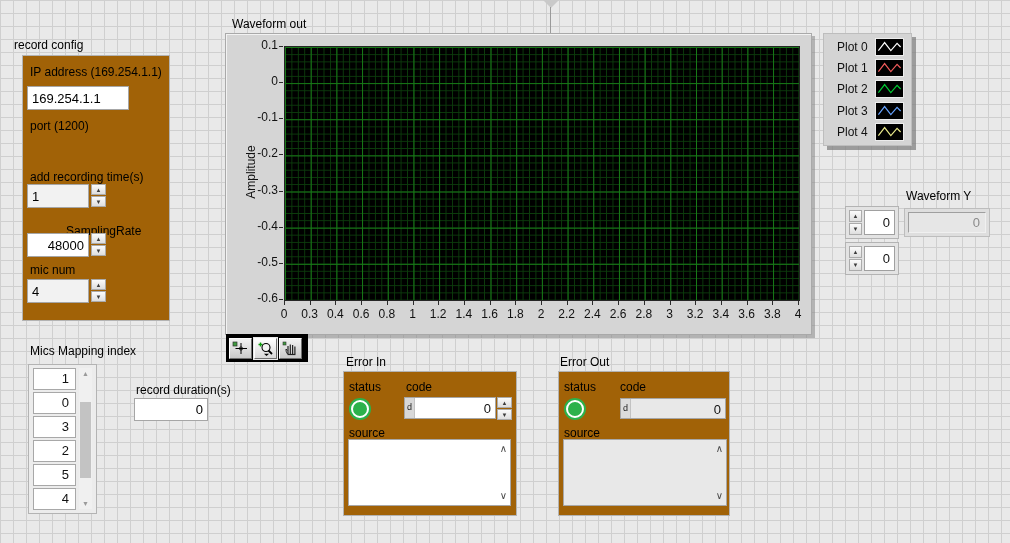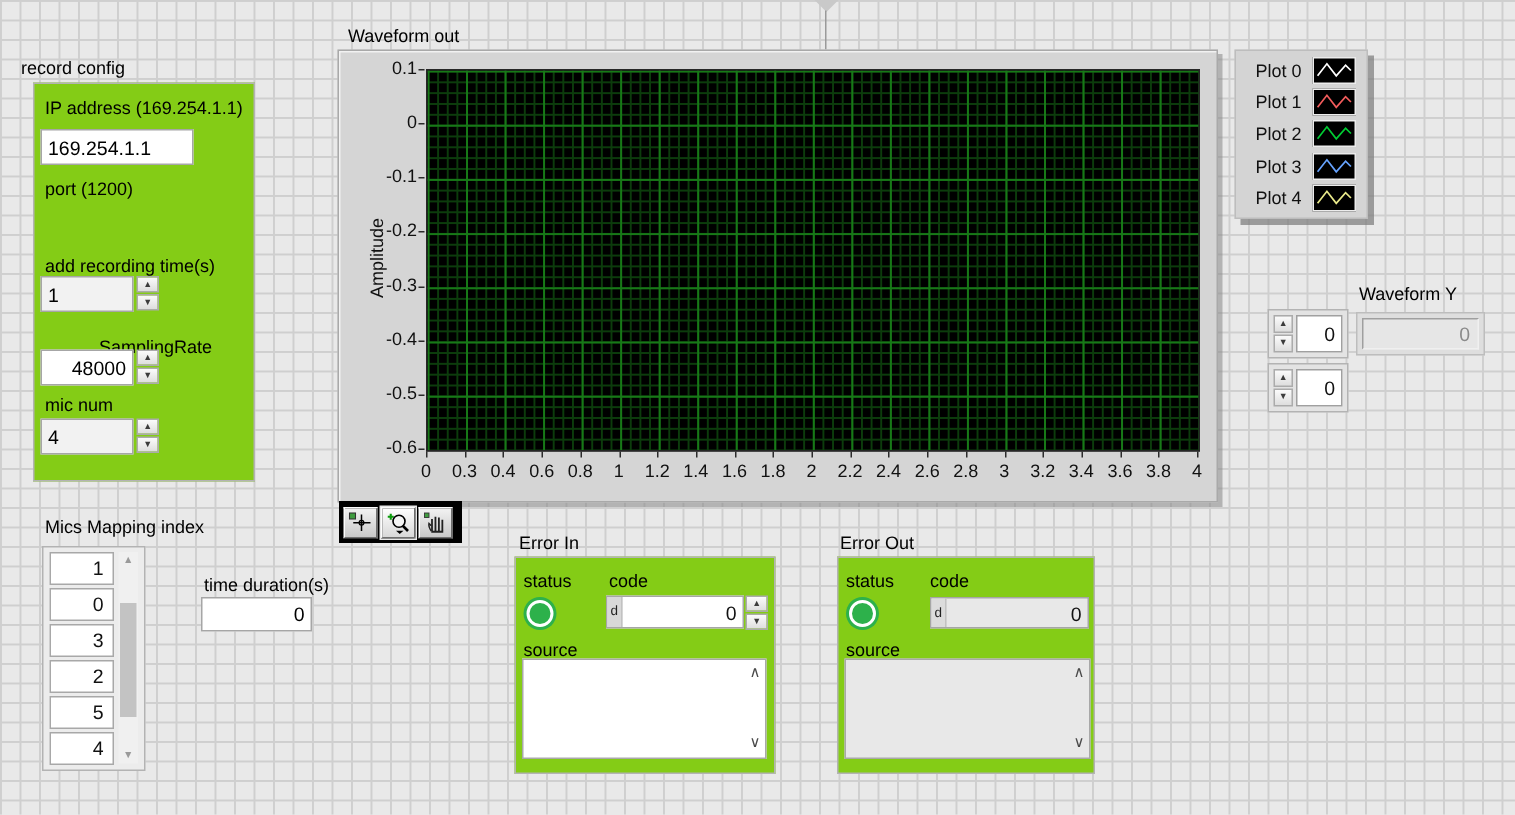--- a/index.html
+++ b/index.html
@@ -7,21 +7,21 @@
     position:relative;width:1010px;height:543px;overflow:hidden;
     background-color:#e9e9e9;
     background-image:
       linear-gradient(#cfcfcf 1px, transparent 1px),
       linear-gradient(90deg,#cfcfcf 1px, transparent 1px);
     background-size:13px 13px;
     font-family:"Liberation Sans",sans-serif;
     color:#111;
   }
   .lbl{position:absolute;font-size:12px;white-space:nowrap;color:#000;}
-  .panel{position:absolute;background:#84cc16;border:1px solid #b3b3b3;box-sizing:border-box;}
+  .panel{position:absolute;background:#a16207;border:1px solid #b3b3b3;box-sizing:border-box;}
   .fld{position:absolute;box-sizing:border-box;background:#fff;border:1px solid #a6a6a6;
        font:13px "Liberation Sans",sans-serif;color:#000;padding:0 4px;margin:0;outline:none;}
   .fld.gray{background:#f2f2f2;}
   .fld.right{text-align:right;}
   .spin{position:absolute;display:flex;flex-direction:column;gap:1px;}
   .sbtn{width:15px;height:11px;background:linear-gradient(#fbfbfb,#dedede);border:1px solid #ababab;
         box-sizing:border-box;display:flex;align-items:center;justify-content:center;
         font-size:6px;color:#3c3c3c;line-height:1;}
   
   .graph-panel{position:absolute;left:225px;top:33px;width:587px;height:302px;background:#d5d5d5;
@@ -303,21 +303,21 @@
     <div class="arrow" style="bottom:2px;">▼</div>
   </div>
 <div class="arr-cell" style="top: 3px;">1</div>
     <div class="arr-cell" style="top: 27px;">0</div>
     <div class="arr-cell" style="top: 51px;">3</div>
     <div class="arr-cell" style="top: 75px;">2</div>
     <div class="arr-cell" style="top: 99px;">5</div>
     <div class="arr-cell" style="top: 123px;">4</div>
   </div>
 
-<div class="lbl" style="left:136px;top:383px;">time duration(s)</div>
+<div class="lbl" style="left:136px;top:383px;">record duration(s)</div>
 <input class="fld right" style="left: 134px; top: 398px; width: 74px; height: 23px;" value="0">
 
 <div class="lbl" style="left:346px;top:355px;">Error In</div>
 <div class="panel" style="left:343px;top:371px;width:174px;height:145px;">
   <div class="lbl" style="left:5px;top:8px;">status</div>
   <div class="led" style="left:5px;top:26px;"></div>
   <div class="lbl" style="left:62px;top:8px;">code</div>
   <div class="code-fld" style="left:60px;top:25px;width:92px;height:22px;">
     <span class="radix">d</span>
     <span>0</span>

